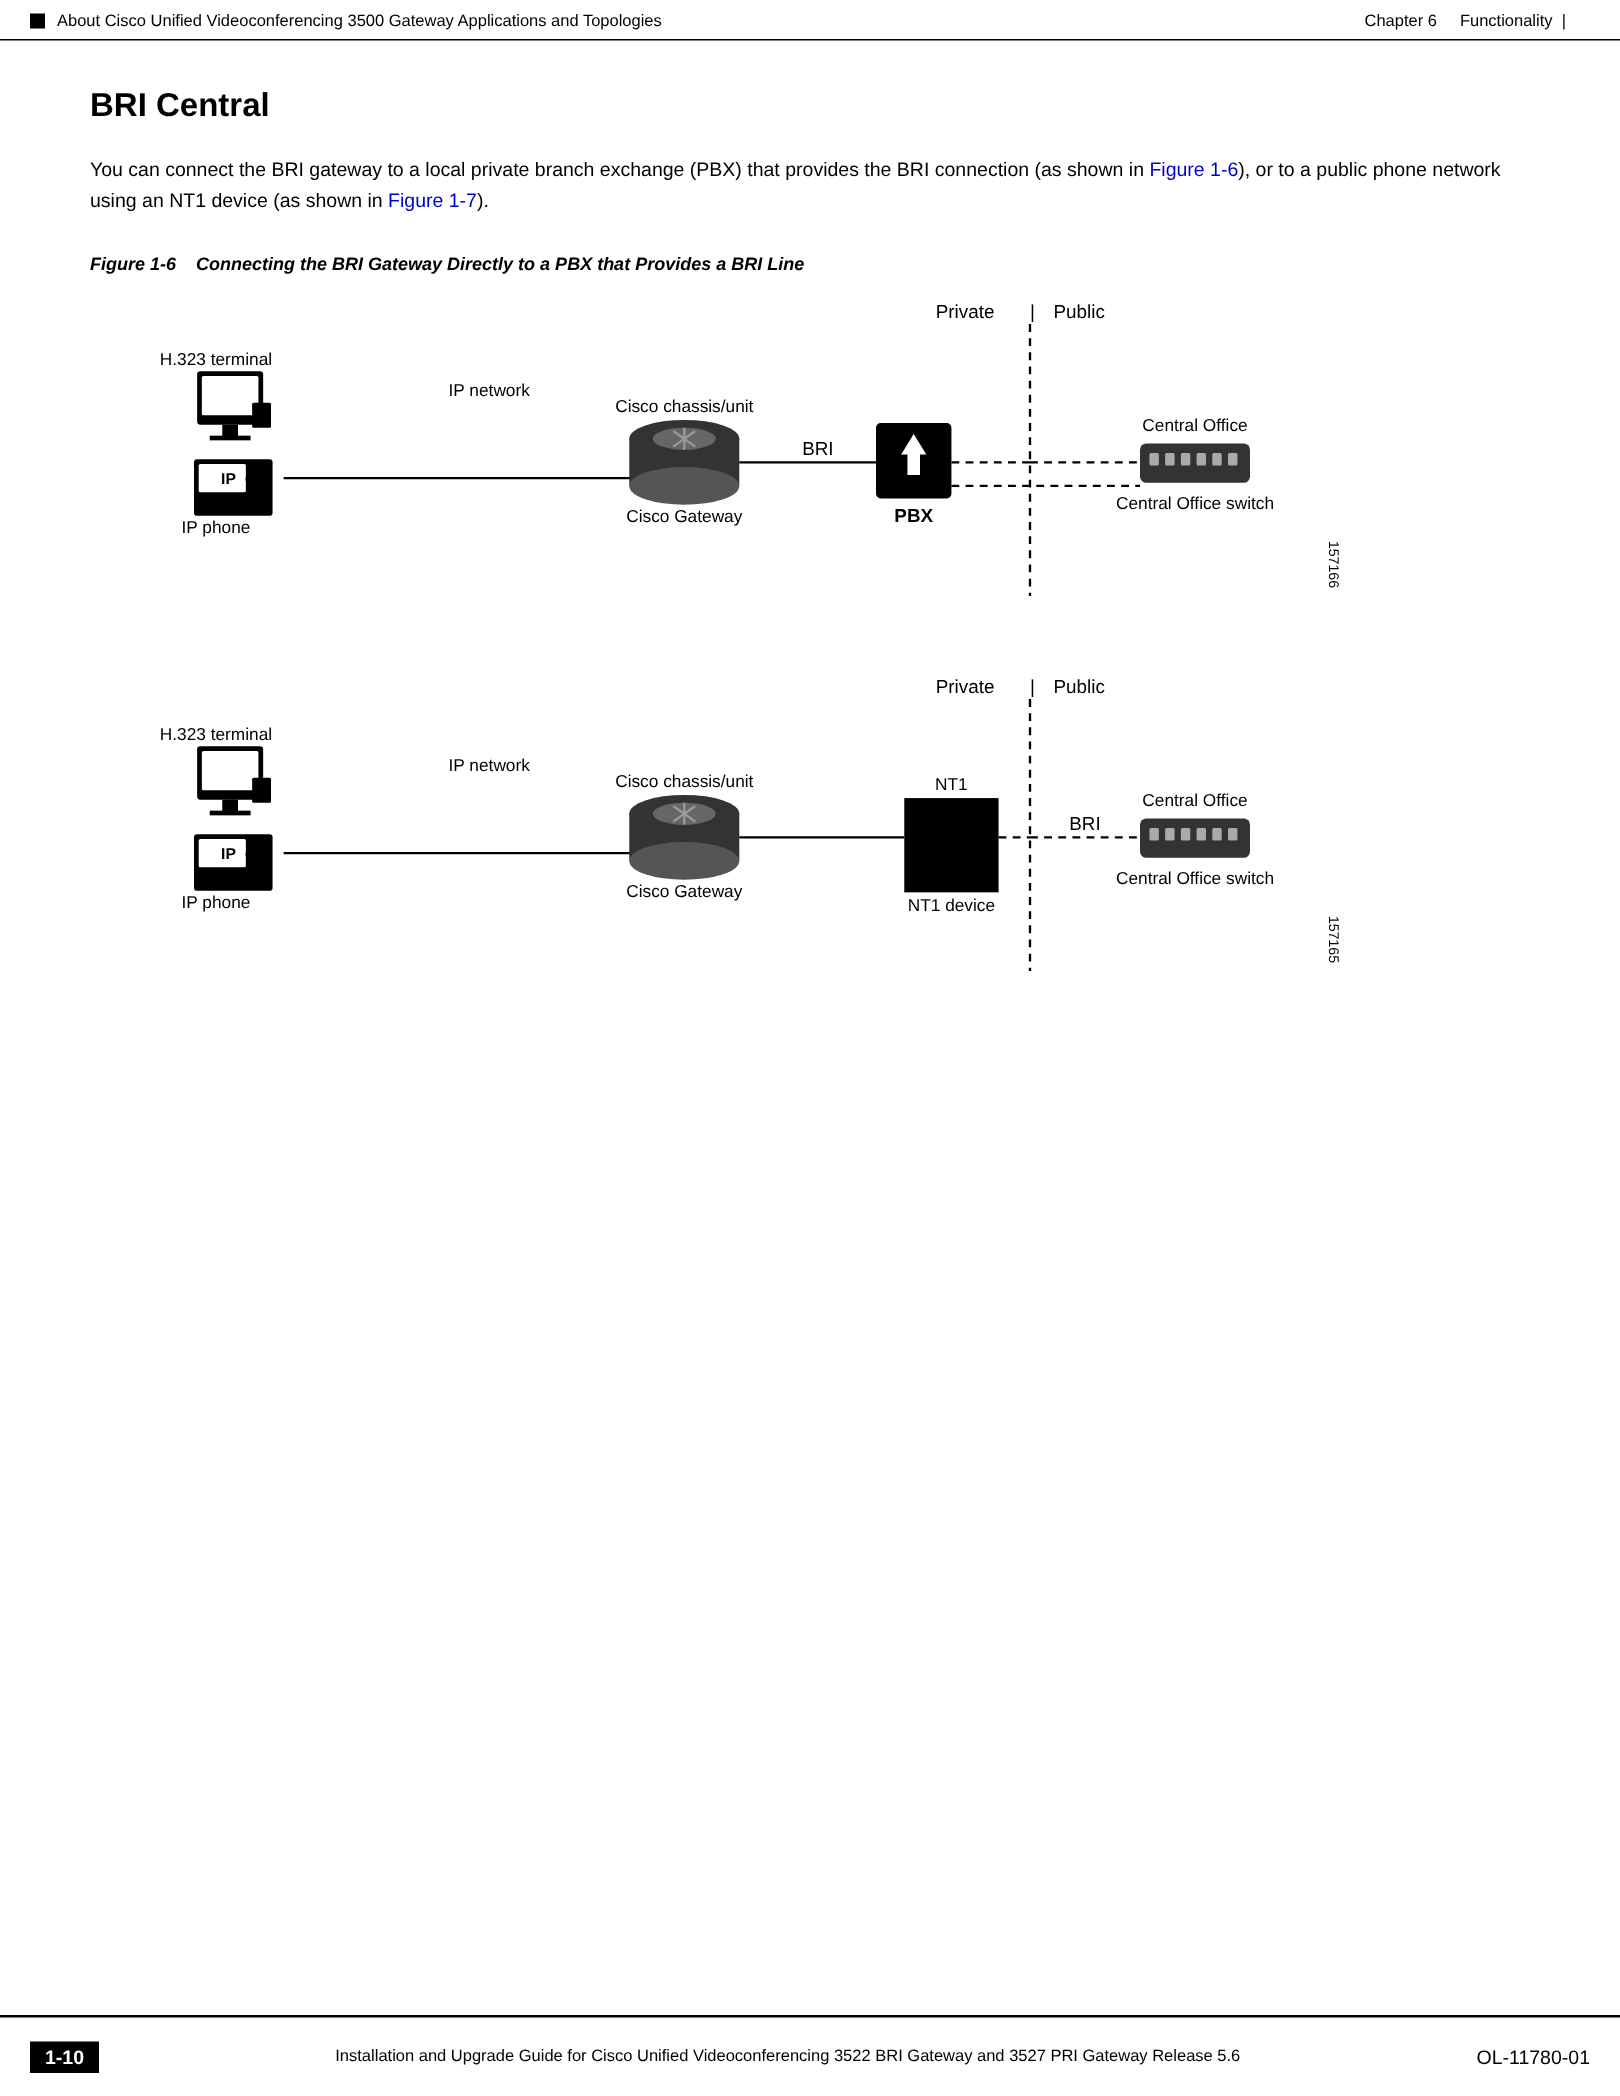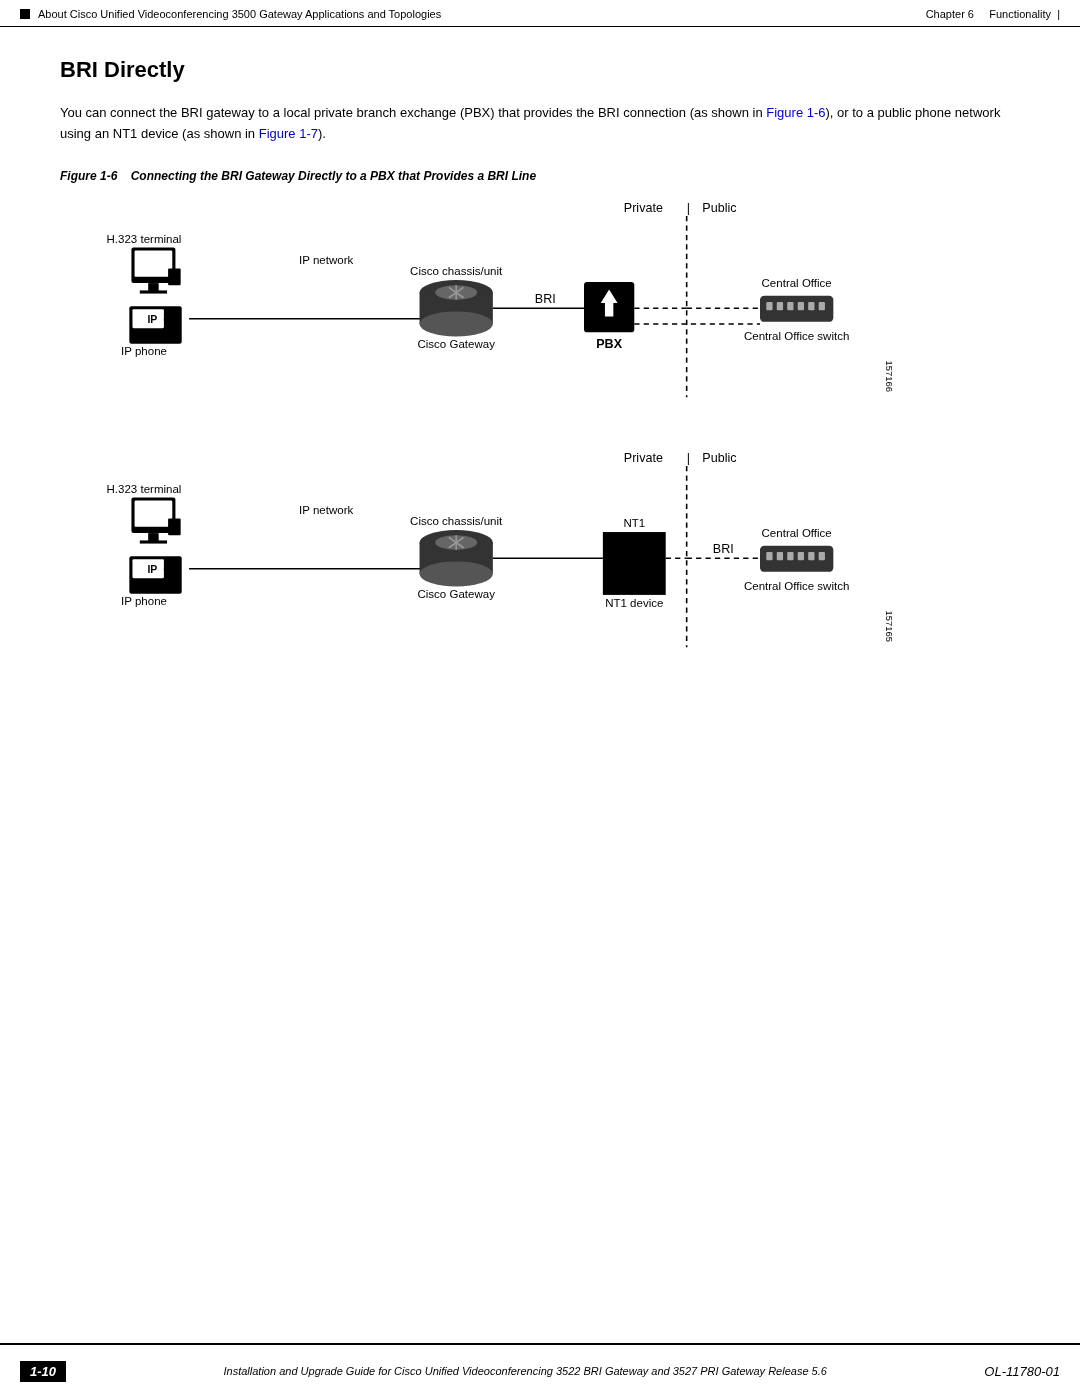--- a/index.html
+++ b/index.html
@@ -11,21 +11,21 @@
       font-size: 13px;
       color: #000;
       position: relative;
     }
 
     
     .header-bar {
       display: flex;
       justify-content: space-between;
       align-items: flex-start;
-      padding: 8px 20px 6px 20px;
+      padding: 8px 36px 6px 20px;
       border-bottom: 1px solid #000;
       font-size: 11px;
     }
     .header-left {
       display: flex;
       align-items: center;
       gap: 8px;
     }
     .header-bullet {
       width: 10px;
@@ -94,21 +94,20 @@
       position: fixed;
       bottom: 0;
       left: 0;
       width: 1080px;
       border-top: 2px solid #000;
       display: flex;
       align-items: center;
       justify-content: flex-start;
       padding: 4px 20px;
       background: #fff;
-      font-style: italic;
     }
     .footer-left {
       background: #000;
       color: #fff;
       font-size: 13px;
       font-weight: bold;
       padding: 3px 10px;
     }
     .footer-center {
       font-size: 11px;
@@ -137,21 +136,21 @@
   <div class="header-right">
     <span>Chapter 6</span>
     &nbsp;&nbsp;&nbsp;
     <span>Functionality</span>
     &nbsp;|
   </div>
 </div>
 
 <div class="main-content">
 
-  <h1 class="section-title">BRI Directly</h1>
+  <h1 class="section-title">BRI Central</h1>
 
   <p class="body-text">
     <span>You can connect the BRI gateway to a local private branch exchange (PBX) that provides the BRI connection (as shown in </span><a class="link-text">Figure 1-6</a><span>), or to a public phone network using an NT1 device (as shown in </span><a class="link-text">Figure 1-7</a><span>).</span>
   </p>
 
   <p class="figure-label">
     <span>Figure 1-6</span>&nbsp;&nbsp;&nbsp;&nbsp;<span>Connecting the BRI Gateway Directly to a PBX that Provides a BRI Line</span>
   </p>
 
   <div class="diagram-container">

